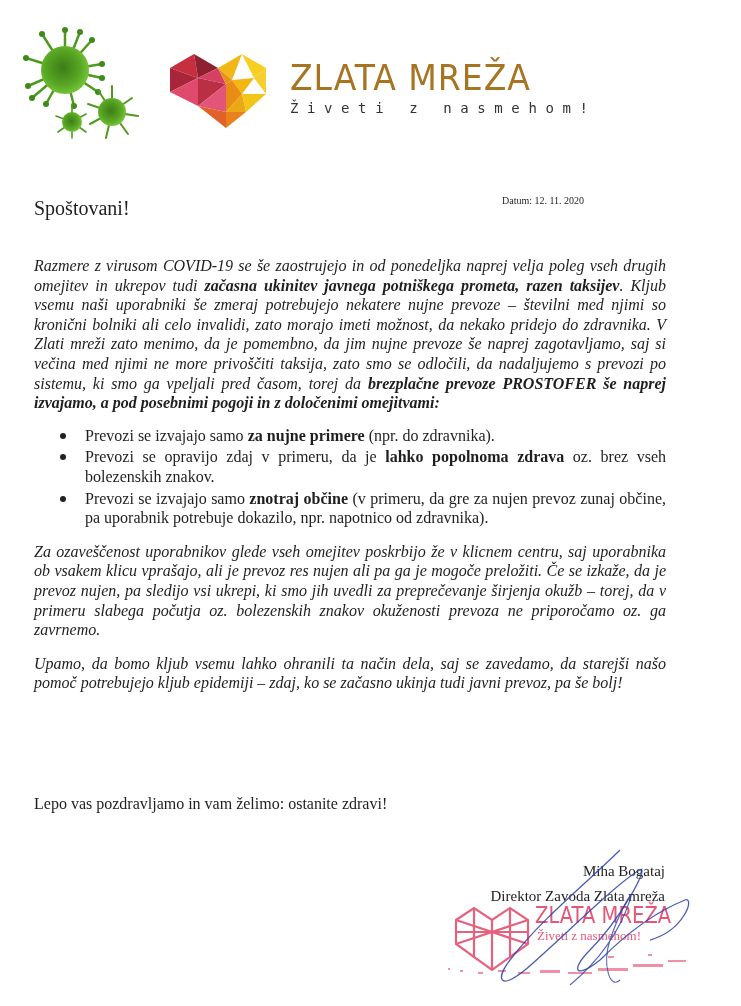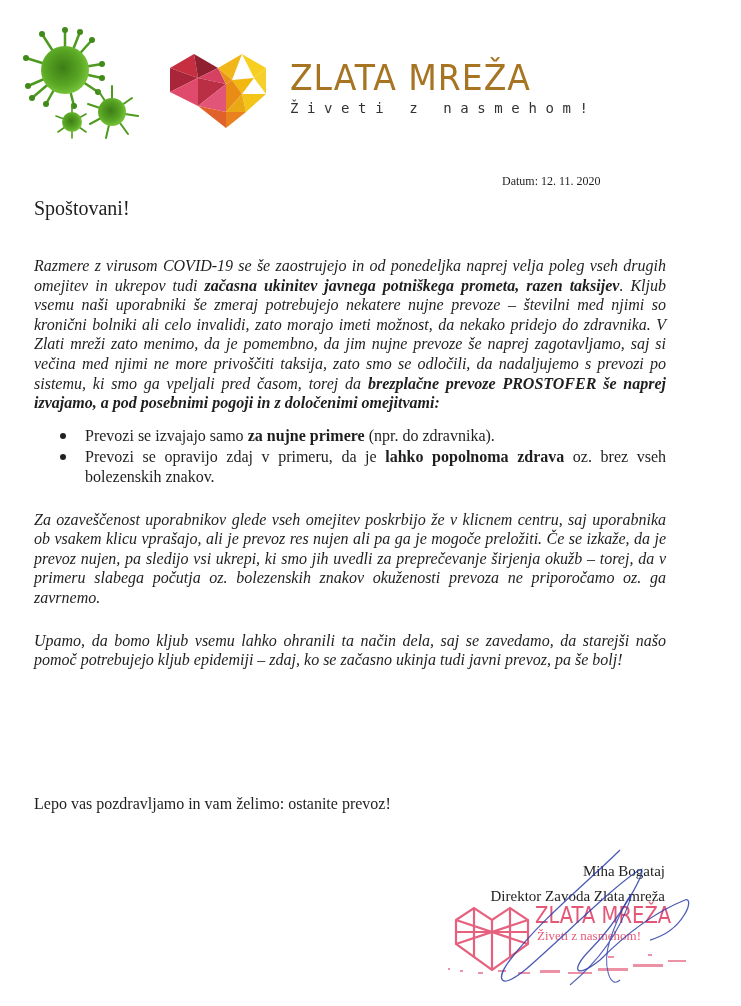--- a/index.html
+++ b/index.html
@@ -9,25 +9,25 @@
 
   .header { position: absolute; left: 0; top: 0; width: 741px; height: 140px; }
   .virus { position: absolute; }
   .logo-heart { position: absolute; left: 170px; top: 50px; width: 115px; height: 80px; }
   .logo-title { position: absolute; left: 290px; top: 58px; font-family: "DejaVu Sans", sans-serif;
                 font-size: 36px; letter-spacing: 1px; color: #a77421; font-weight: normal; line-height: 40px; transform: scaleX(0.92); transform-origin: left; }
   .logo-slogan { position: absolute; left: 290px; top: 100px; font-family: "DejaVu Sans Mono", monospace;
                  font-size: 14px; letter-spacing: 8.6px; color: #333; line-height: 16px; }
 
   .salutation { position: absolute; left: 34px; top: 197px; font-size: 20px; }
-  .date { position: absolute; left: 502px; top: 174px; font-size: 12px; }
+  .date { position: absolute; left: 502px; top: 195px; font-size: 10px; }
 
   .body { position: absolute; left: 34px; top: 256px; width: 632px; font-size: 16px; line-height: 19.6px; }
   .body p { margin: 0; text-align: justify; font-style: italic; }
-  .body p.gap { margin-top: 23px; }
+  .body p.gap { margin-top: 14px; }
   .body b { font-weight: bold; }
   ul.bullets { list-style: none; margin: 13px 0 0 0; padding: 0; }
   ul.bullets li { position: relative; padding-left: 51px; text-align: justify; margin-bottom: 2px; }
   ul.bullets li .dot { position: absolute; left: 26px; top: 7px; width: 6px; height: 6px; border-radius: 50%; background: #222; }
 
   .closing { position: absolute; left: 34px; top: 795px; font-size: 16px; }
 
   .sign-name { position: absolute; right: 76px; top: 854px; font-size: 15px; margin-top: 9px; }
   .sign-role { position: absolute; right: 76px; top: 888px; font-size: 15px; }
   .stamp { position: absolute; left: 448px; top: 900px; width: 250px; height: 90px; }
@@ -130,27 +130,28 @@
   <div class="date">Datum: 12. 11. 2020</div>
 
   <div class="body">
     <p>
       <span>Razmere z virusom COVID-19 se še zaostrujejo in od ponedeljka naprej velja poleg vseh drugih omejitev in ukrepov tudi </span><b>začasna ukinitev javnega potniškega prometa, razen taksijev</b><span>. Kljub vsemu naši uporabniki še zmeraj  potrebujejo nekatere nujne prevoze – številni med njimi so kronični bolniki ali celo invalidi, zato morajo imeti možnost, da nekako pridejo do zdravnika. V Zlati mreži zato menimo, da je pomembno, da jim nujne prevoze še naprej zagotavljamo, saj si večina med njimi ne more privoščiti taksija, zato smo se odločili, da nadaljujemo s prevozi po sistemu, ki smo ga vpeljali pred časom, torej da </span><b>brezplačne prevoze PROSTOFER še naprej izvajamo, a pod posebnimi pogoji in z določenimi omejitvami:</b>
     </p>
 
     <ul class="bullets">
       <li><span class="dot"></span><span>Prevozi se izvajajo samo </span><b>za nujne primere</b><span> (npr. do zdravnika).</span></li>
       <li><span class="dot"></span><span>Prevozi se opravijo zdaj v primeru, da je </span><b>lahko popolnoma zdrava</b><span> oz. brez vseh bolezenskih znakov.</span></li>
+      <li><span class="dot"></span><span>Prevozi se izvajajo samo </span><b>znotraj občine</b><span> (v primeru, da gre za nujen prevoz zunaj občine, pa uporabnik potrebuje dokazilo, npr. napotnico od zdravnika).</span></li>
     </ul>
 
     <p class="gap">Za ozaveščenost uporabnikov glede vseh omejitev poskrbijo že v klicnem centru, saj uporabnika ob vsakem klicu vprašajo, ali je prevoz res nujen ali pa ga je mogoče preložiti. Če se izkaže, da je prevoz nujen, pa sledijo vsi ukrepi, ki smo jih uvedli za preprečevanje širjenja okužb – torej, da v primeru slabega počutja oz. bolezenskih znakov okuženosti prevoza ne priporočamo oz. ga zavrnemo.</p>
     <p class="gap">Upamo, da bomo kljub vsemu lahko ohranili ta način dela, saj se zavedamo, da starejši našo pomoč potrebujejo kljub epidemiji – zdaj, ko se začasno ukinja tudi javni prevoz, pa še bolj!</p>
   </div>
 
-  <div class="closing">Lepo vas pozdravljamo in vam želimo: ostanite prevoz!</div>
+  <div class="closing">Lepo vas pozdravljamo in vam želimo: ostanite zdravi!</div>
 
   <div class="sign-name">Miha Bogataj</div>
   <div class="sign-role">Direktor Zavoda Zlata mreža</div>
 
   <svg class="stamp" viewBox="0 0 250 90">
     <g fill="none" stroke="#e03a5f" stroke-width="2.2" opacity="0.8">
       <polygon points="8,20 26,8 44,20 62,8 80,20 80,44 44,70 8,44"></polygon>
       <line x1="8" y1="20" x2="80" y2="44"></line>
         <line x1="80" y1="20" x2="8" y2="44"></line>
       <line x1="26" y1="8" x2="26" y2="58"></line>

